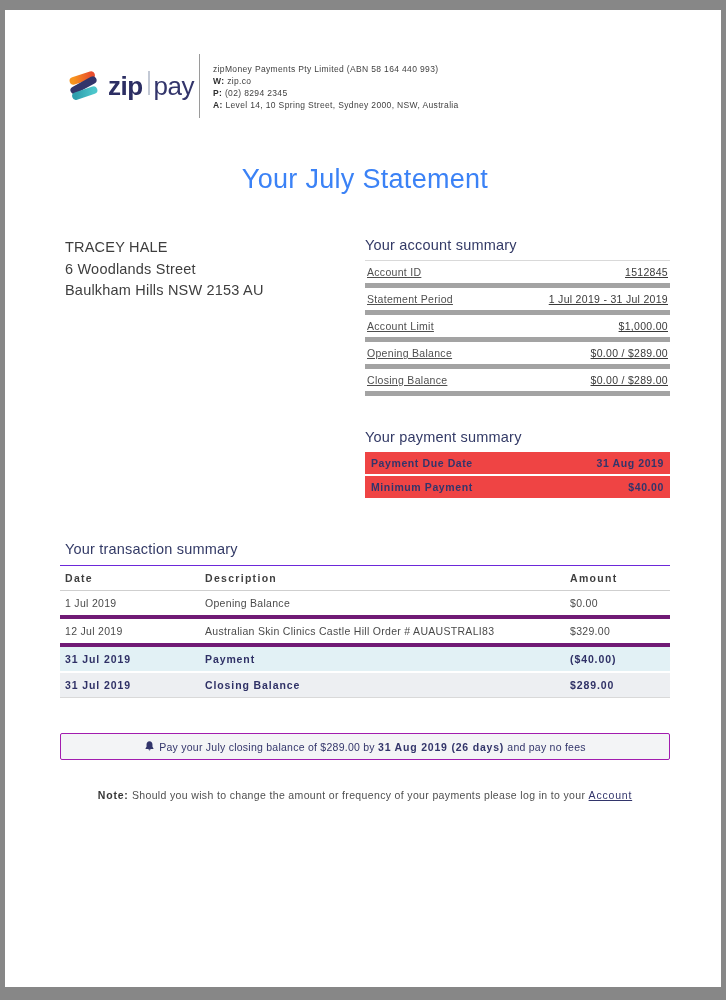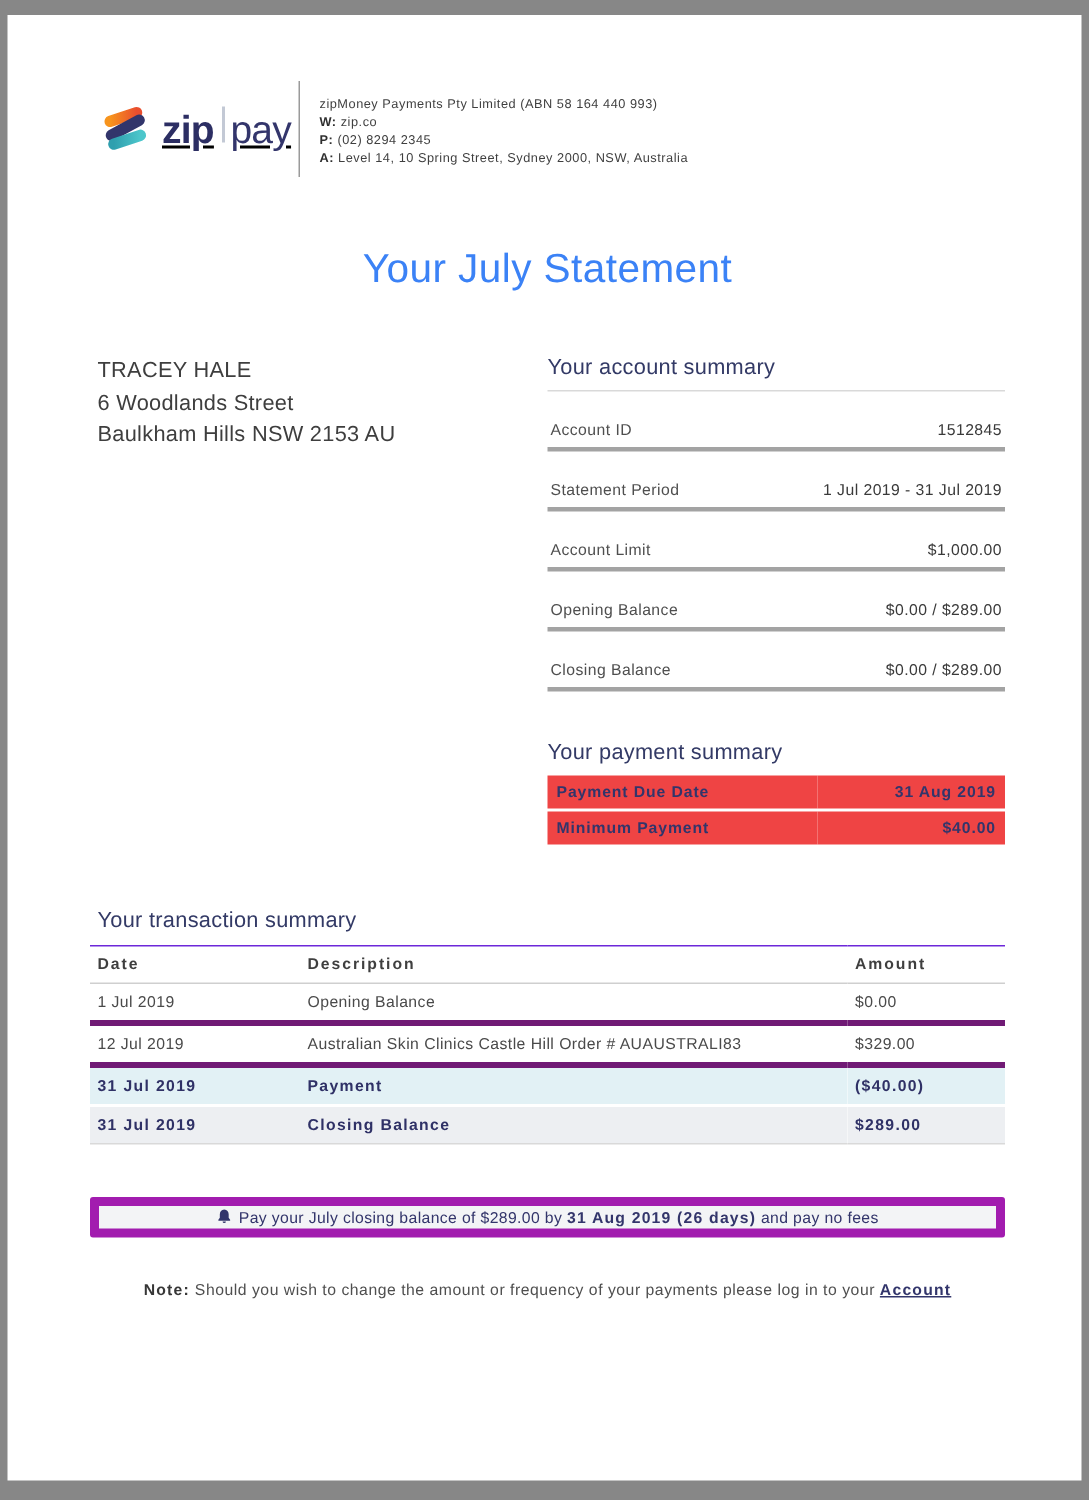--- a/index.html
+++ b/index.html
@@ -15,21 +15,21 @@
     left: 5px; top: 10px;
     width: 716px; height: 977px;
     background: #ffffff;
   }
   .content { padding: 44px 51px 0 55px; }
 
   
   .header { display: flex; align-items: center; margin-left: 5px; }
   .logo-block { display: flex; align-items: center; width: 126px; flex: none; }
   .logo-z { width: 37px; height: 34px; margin-right: 6px; flex: none; }
-  .logo-word { display: flex; align-items: flex-start; text-decoration: underline; }
+  .logo-word { display: flex; align-items: flex-start; }
   .logo-zip { font-size: 26px; font-weight: bold; color: #2c2e63; letter-spacing: -0.5px; }
   .logo-bar { width: 2px; height: 24px; background: #c3c9d5; margin: 0 4px 0 5px; }
   .logo-pay { font-size: 26px; font-weight: normal; color: #33356b; letter-spacing: -0.5px; }
   .header-divider { width: 1px; height: 64px; background: #9a9a9a; margin: 0 13px 0 8px; flex: none; }
   .company-info { font-size: 8.5px; color: #3f3f3f; line-height: 12px; letter-spacing: 0.35px; padding-top: 2px; }
   .company-info b { color: #2f2f2f; }
 
   
   .title {
     text-align: center;
@@ -49,21 +49,21 @@
 
   .section-heading {
     font-size: 14.5px;
     font-weight: 500;
     color: #333a66;
     letter-spacing: 0.2px;
     margin-bottom: 7px;
   }
 
   table.kv { width: 100%; border-collapse: collapse; }
-  table.kv td { font-size: 10.5px; padding: 20px 2px 5px 2px; border-bottom: 3px solid #a3a3a3; letter-spacing: 0.3px; }
+  table.kv td { font-size: 10.5px; padding: 5px 2px 5px 2px; border-bottom: 5px solid #a3a3a3; letter-spacing: 0.3px; text-decoration: underline; }
   table.kv tr td:first-child { color: #4f4f4f; text-align: left; }
   table.kv tr td:last-child { color: #3a3a3a; text-align: right; }
   table.kv { border-top: 1px solid #d9d9d9; }
 
   .pay-summary { margin-top: 33px; }
   table.pay { width: 100%; border-collapse: separate; border-spacing: 0 2px; margin-top: -2px; }
   table.pay td {
     background: #ef4444;
     font-size: 10.5px;
     font-weight: bold;
@@ -89,39 +89,39 @@
     padding: 6px 5px; border-bottom: 4px solid #701a75;
     overflow: hidden; white-space: nowrap;
   }
   table.tx tr.hl-blue td { background: #e2f1f5; font-weight: bold; color: #2f3166; letter-spacing: 0.9px; border-bottom: 2px solid #ffffff; }
   table.tx tr.hl-gray td { background: #edeff2; font-weight: bold; color: #2f3166; letter-spacing: 0.9px; border-bottom: 1px solid #d9d9d9; }
 
   
   .notice {
     margin-top: 35px;
     background: #f3f4f6;
-    border: 6px solid #a21caf;
+    border: 1px solid #a21caf;
     border-radius: 2px;
     height: 27px;
     display: flex; align-items: center; justify-content: center;
     font-size: 10.5px; color: #33356b; letter-spacing: 0.25px;
   }
   .notice b { letter-spacing: 0.8px; }
   .bell { width: 11px; height: 12px; margin-right: 4px; margin-top: -2px; }
 
   
   .note {
     margin-top: 29px;
     text-align: center;
     font-size: 10.5px;
     color: #4f4f4f;
     letter-spacing: 0.35px;
   }
   .note b.note-label { color: #373737; letter-spacing: 0.8px; }
-  .note a.account-link { color: #32356b; font-weight: bold; text-decoration: underline; letter-spacing: 0.8px; cursor: pointer; }
+  .note a.account-link { color: #32356b; font-weight: normal; text-decoration: underline; letter-spacing: 0.8px; cursor: pointer; }
 </style>
 </head>
 <body>
 
 <div class="page">
   <div class="content">
 
     <div class="header">
       <div class="logo-block">
         <svg class="logo-z" viewBox="0 0 44 40" aria-hidden="true">

